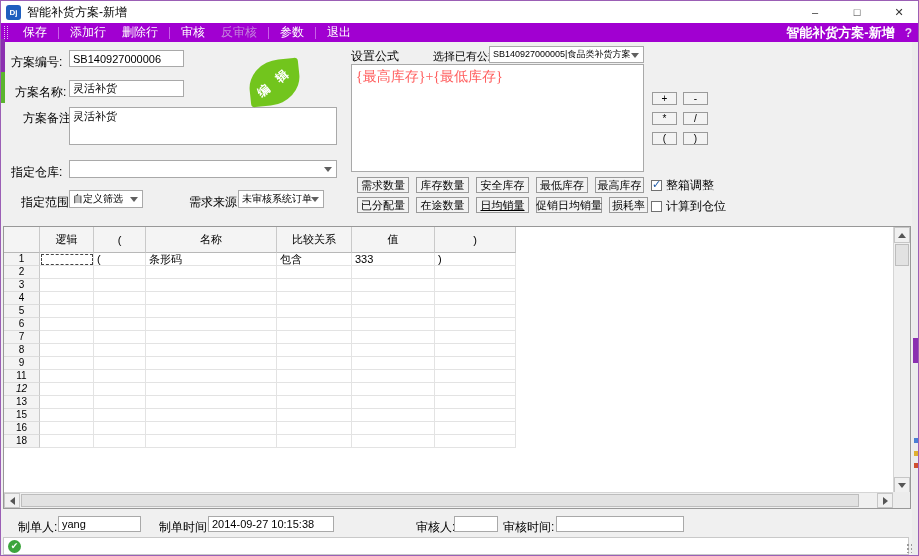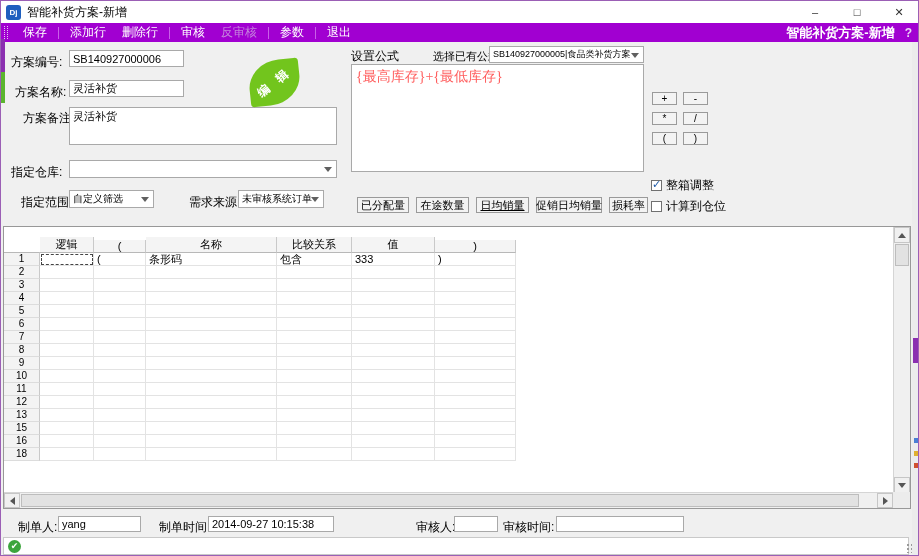--- a/index.html
+++ b/index.html
@@ -40,21 +40,21 @@
   .formula-text { color:#ff5e5e; font-size:14px; font-family:"Liberation Serif","DejaVu Serif",serif; }
   .fbtn-row { position:absolute; display:flex; gap:7px; }
   .op-grid { position:absolute; left:651px; top:91px; display:grid; grid-template-columns:25px 25px; grid-auto-rows:13px; column-gap:6px; row-gap:7px; }
   .op-grid .pbtn { font-size:10px; }
   .chk { position:absolute; display:flex; align-items:center; gap:4px; font-size:12px; }
   .chk .box { width:11px; height:11px; background:#fff; border:1px solid #707070; position:relative; }
   .chk.checked .box::after { content:"✓"; position:absolute; left:0px; top:-3px; font-size:11px; color:#1f5aa8; font-weight:bold; }
 
   
   .grid-wrap { position:absolute; left:2px; top:225px; width:908px; height:283px; background:#ffffff; border:1px solid #989898; overflow:hidden; }
-  .grid-header { display:flex; height:26px;align-items:flex-end; }
+  .grid-header { display:flex; height:26px; }
   .gh-cell { background:#f4f4f4; border-right:1px solid #c9c9c9; border-bottom:1px solid #b8b8b8; display:flex; align-items:center; justify-content:center; font-size:11px; }
   .grid-row { display:flex; height:13px; }
   .g-cell { border-right:1px solid #e3e3e3; border-bottom:1px solid #e3e3e3; font-size:11px; line-height:12px; padding:0 3px; overflow:hidden; white-space:nowrap; }
   .g-rownum { background:#f3f3f3; border-right:1px solid #c9c9c9; border-bottom:1px solid #dcdcdc; text-align:center; font-size:10px; padding:0; }
   .g-cell.selected { outline:1px dashed #444; outline-offset:-2px; }
 
   
   .vsb { position:absolute; right:0; top:0; width:17px; height:266px; background:#f0f0f0; border-left:1px solid #d5d5d5; }
   .hsb { position:absolute; left:0; bottom:0; height:16px; width:889px; background:#f0f0f0; border-top:1px solid #d5d5d5; }
   .sb-btn { position:absolute; background:#f0f0f0; border:1px solid #c6c6c6; display:flex; align-items:center; justify-content:center; }
@@ -120,40 +120,47 @@
       <span>编 辑</span>
     </div>
 
   <span class="lbl" style="left:10px;top:163px;">指定仓库:</span>
   <div class="dropdown" style="left:68px;top:159px;width:268px;height:18px;">
     <span></span>
       <i class="dd-arrow"></i>
   </div>
 
   <span class="lbl" style="left:20px;top:193px;">指定范围:</span>
-  <div class="dropdown" style="left:68px;top:189px;width:85px;height:18px;">
+  <div class="dropdown" style="left:68px;top:189px;width:74px;height:18px;">
     <span>自定义筛选</span>
       <i class="dd-arrow"></i>
   </div>
   <span class="lbl" style="left:188px;top:193px;">需求来源:</span>
   <div class="dropdown" style="left:237px;top:189px;width:86px;height:18px;">
     <span>未审核系统订单</span>
       <i class="dd-arrow"></i>
   </div>
 
   <span class="lbl" style="left:350px;top:47px;">设置公式</span>
   <span class="lbl" style="left:432px;top:48px;font-size:11px;">选择已有公式:</span>
   <div class="dropdown" style="left:488px;top:45px;width:155px;height:17px;font-size:9px;">
     <span>SB140927000005|食品类补货方案</span>
       <i class="dd-arrow"></i>
   </div>
   <div class="formula-box">
     <span class="formula-text">{最高库存}+{最低库存}</span>
   </div>
 
+  <div class="fbtn-row" style="left:356px;top:176px;">
+    <div class="pbtn" style="width:52px;height:16px;">需求数量</div>
+    <div class="pbtn" style="width:53px;height:16px;">库存数量</div>
+    <div class="pbtn" style="width:53px;height:16px;">安全库存</div>
+    <div class="pbtn" style="width:52px;height:16px;">最低库存</div>
+    <div class="pbtn" style="width:49px;height:16px;">最高库存</div>
+  </div>
   <div class="fbtn-row" style="left:356px;top:196px;">
     <div class="pbtn" style="width:52px;height:16px;">已分配量</div>
     <div class="pbtn" style="width:53px;height:16px;">在途数量</div>
     <div class="pbtn" style="width:53px;height:16px;text-decoration:underline;">日均销量</div>
     <div class="pbtn" style="width:66px;height:16px;">促销日均销量</div>
     <div class="pbtn" style="width:39px;height:16px;">损耗率</div>
   </div>
 
   <div class="op-grid">
     <div class="pbtn">+</div>
@@ -259,39 +266,30 @@
         <div class="grid-row">
           <div class="g-cell g-rownum" style="width: 36px;">9</div>
           <div class="g-cell" style="width: 54px;"></div>
           <div class="g-cell" style="width: 52px;"></div>
           <div class="g-cell" style="width: 131px;"></div>
           <div class="g-cell" style="width: 75px;"></div>
           <div class="g-cell" style="width: 83px;"></div>
           <div class="g-cell" style="width: 81px;"></div>
         </div>
         <div class="grid-row">
-          <div class="g-cell g-rownum" style="width: 36px;">10</div>
-          <div class="g-cell" style="width: 54px;"></div>
-          <div class="g-cell" style="width: 52px;"></div>
-          <div class="g-cell" style="width: 131px;"></div>
-          <div class="g-cell" style="width: 75px;"></div>
-          <div class="g-cell" style="width: 83px;"></div>
-          <div class="g-cell" style="width: 81px;"></div>
-        </div>
-        <div class="grid-row">
           <div class="g-cell g-rownum" style="width: 36px;">11</div>
           <div class="g-cell" style="width: 54px;"></div>
           <div class="g-cell" style="width: 52px;"></div>
           <div class="g-cell" style="width: 131px;"></div>
           <div class="g-cell" style="width: 75px;"></div>
           <div class="g-cell" style="width: 83px;"></div>
           <div class="g-cell" style="width: 81px;"></div>
         </div>
         <div class="grid-row">
-          <div class="g-cell g-rownum" style="width: 36px;">12</div>
+          <div class="g-cell g-rownum" style="width: 36px; font-style: italic;">12</div>
           <div class="g-cell" style="width: 54px;"></div>
           <div class="g-cell" style="width: 52px;"></div>
           <div class="g-cell" style="width: 131px;"></div>
           <div class="g-cell" style="width: 75px;"></div>
           <div class="g-cell" style="width: 83px;"></div>
           <div class="g-cell" style="width: 81px;"></div>
         </div>
         <div class="grid-row">
           <div class="g-cell g-rownum" style="width: 36px;">13</div>
           <div class="g-cell" style="width: 54px;"></div>

